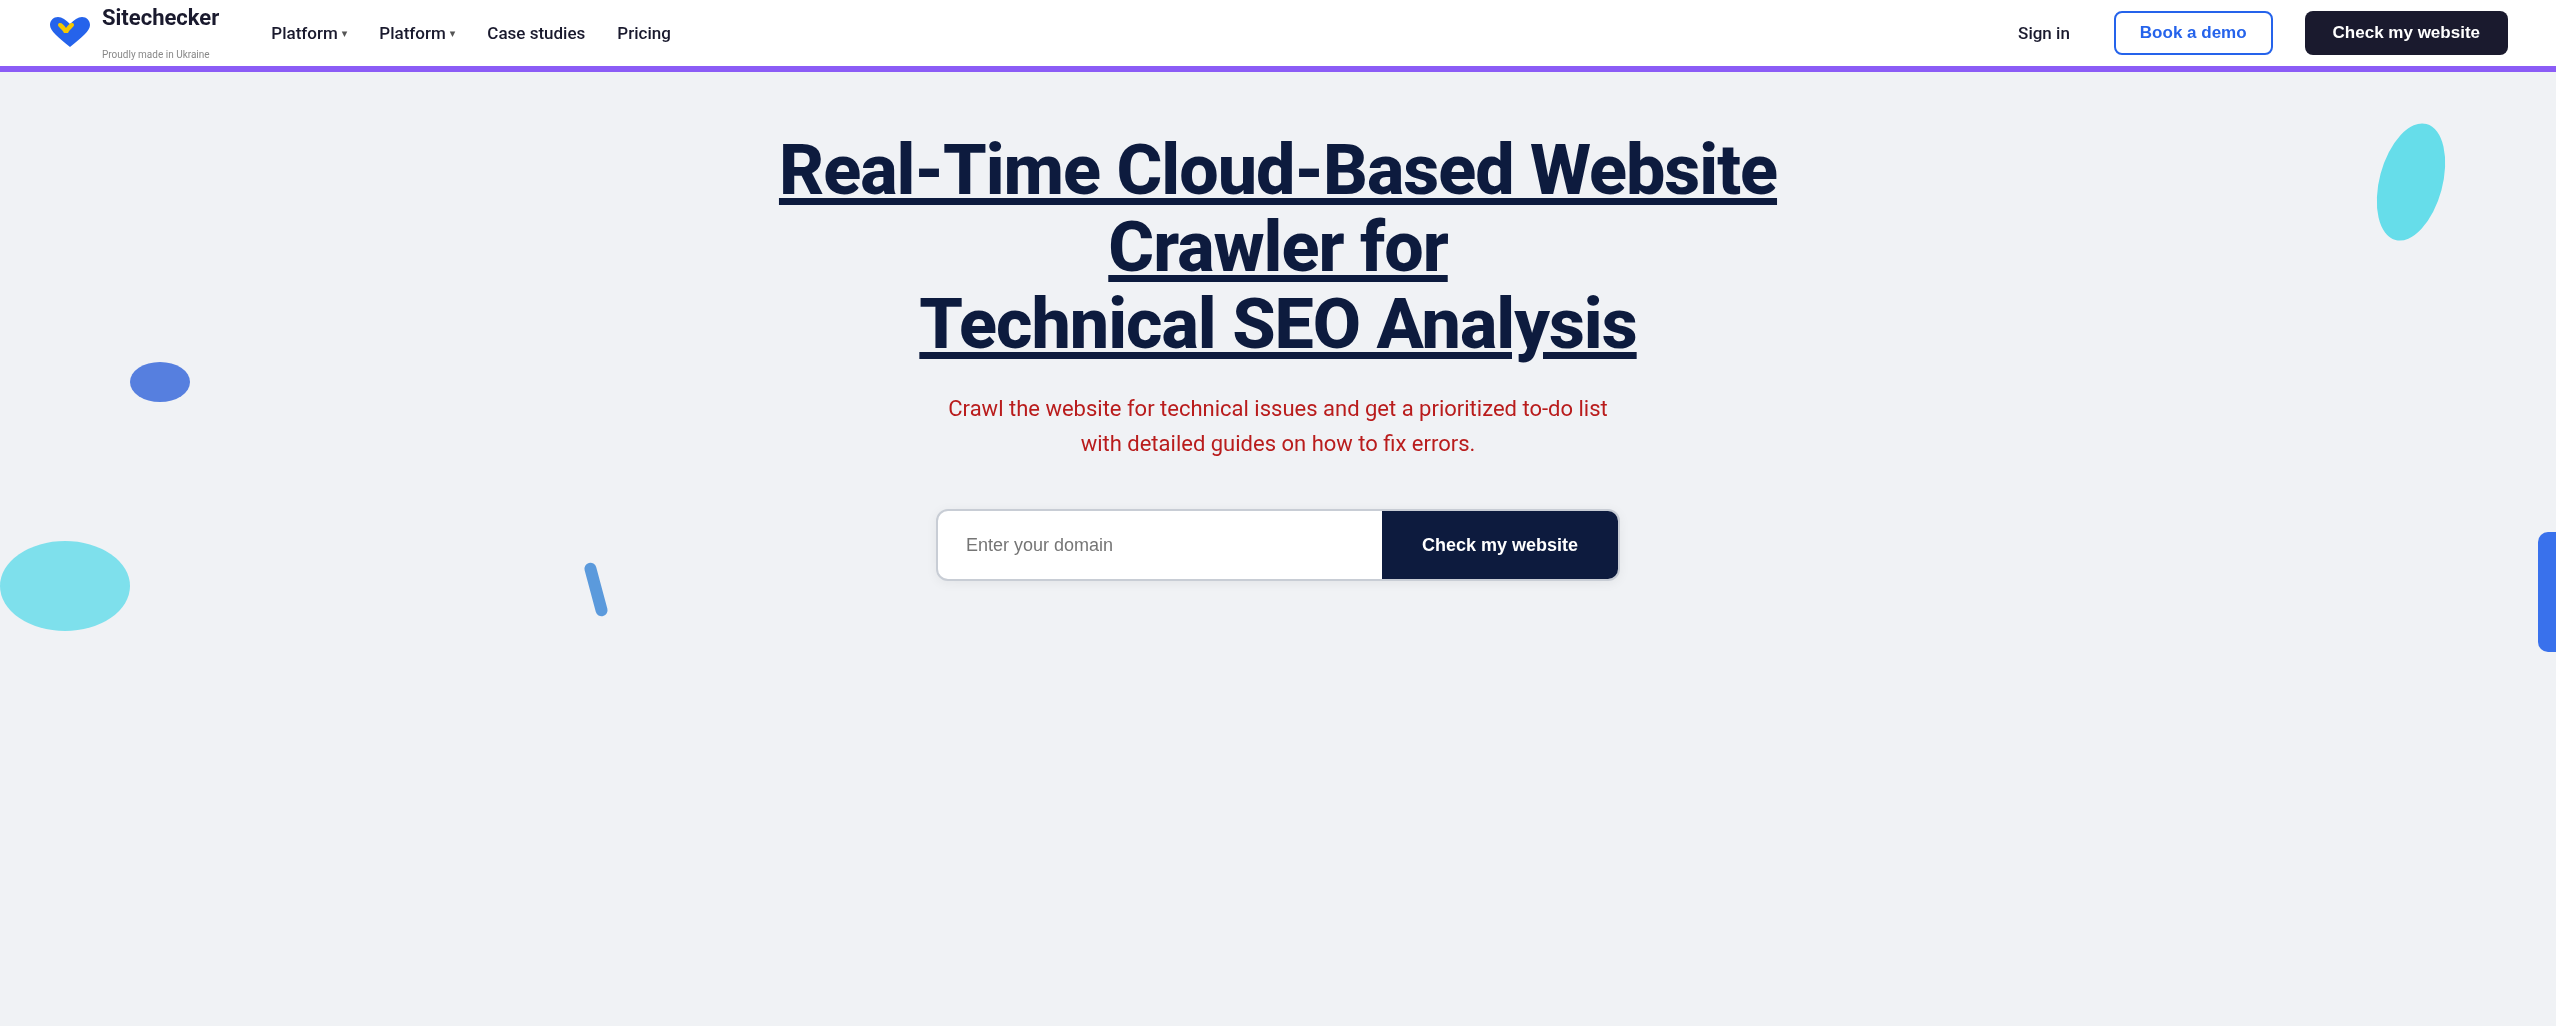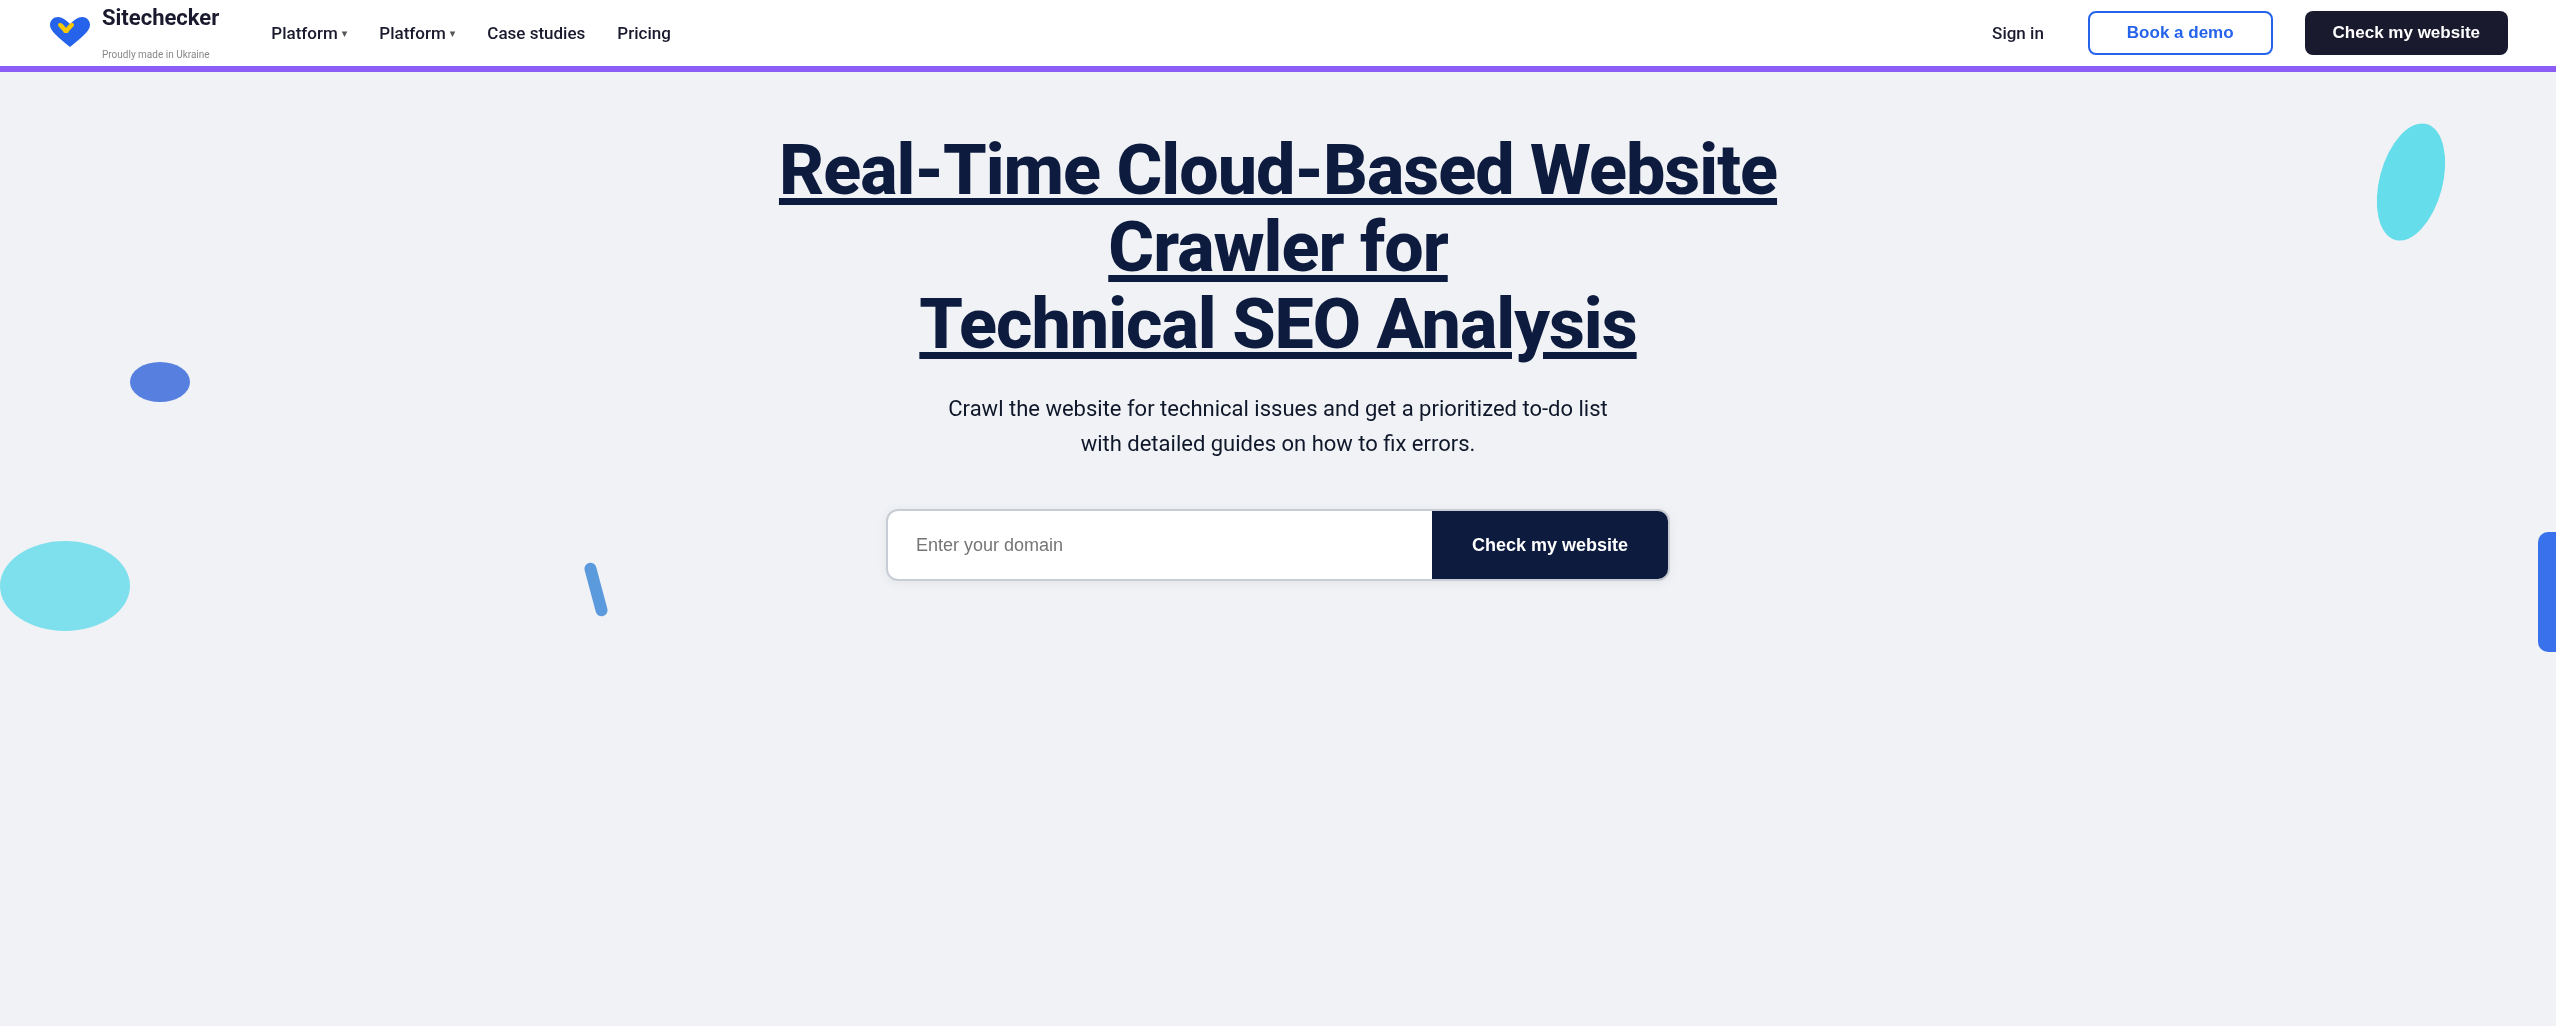--- a/index.html
+++ b/index.html
@@ -99,21 +99,21 @@
       font-weight: 500;
       cursor: pointer;
       padding: 8px 12px;
     }
 
     .book-demo-btn {
       font-size: 17px;
       font-weight: 600;
       color: #2563eb;
       border: 2px solid #2563eb;
-      padding: 10px 37px;
+      padding: 10px 24px;
       border-radius: 8px;
       cursor: pointer;
       background: transparent;
       white-space: nowrap;
     }
 
     .check-website-btn-nav {
       font-size: 17px;
       font-weight: 600;
       color: #ffffff;
@@ -208,32 +208,32 @@
       font-weight: 800;
       color: #0d1b3e;
       line-height: 1.1;
       margin-bottom: 28px;
       letter-spacing: -1px;
       text-decoration: underline;
     }
 
     .hero-subtitle {
       font-size: 22px;
-      color: #0f172a;
+      color: #b91c1c;
       line-height: 1.6;
       margin-bottom: 48px;
       max-width: 700px;
       margin-left: auto;
       margin-right: auto;
     }
 
     
     .search-bar {
       display: flex;
-      width: 784px;
+      width: 684px;
       height: 72px;
       border-radius: 12px;
       overflow: hidden;
       border: 2px solid #c8cdd5;
       background: #ffffff;
       margin: 0 auto;
       box-shadow: 0 2px 12px rgba(0,0,0,0.06);
     }
 
     .search-input {

